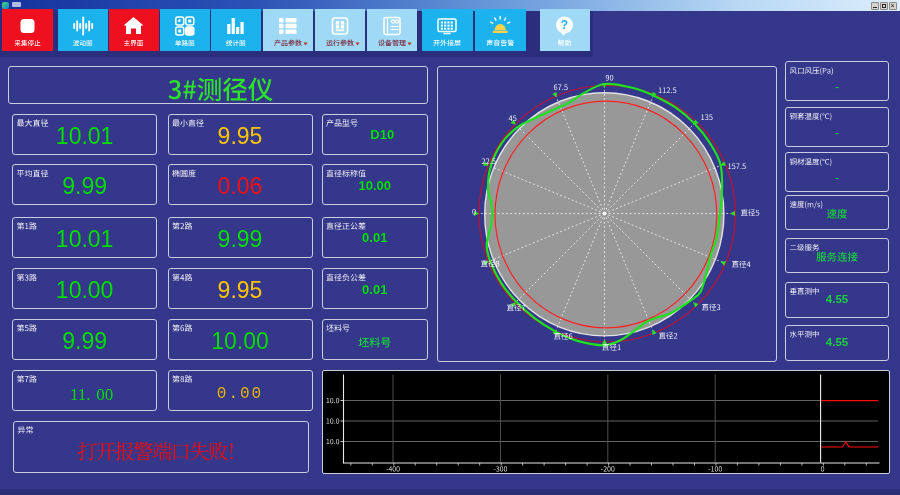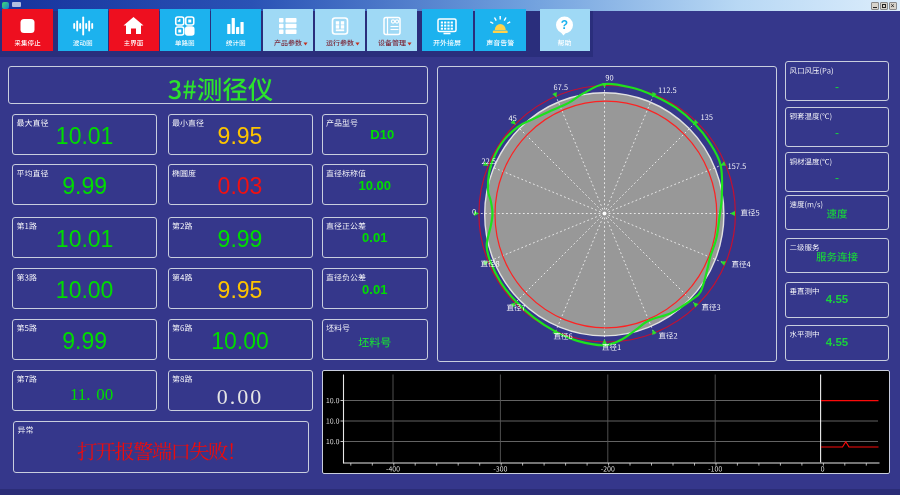--- a/index.html
+++ b/index.html
@@ -34,21 +34,21 @@
 <div class="box" style="left:8px;top:65.5px;width:420px;height:38px;"></div>
 <div class="box" style="left:12px;top:113.5px;width:145.3px;height:41px;"></div>
 <div class="val" style="left:12px;top:124.5px;width:145.3px;font-size:23px;line-height:1;color:#00dc00;">10.01</div>
 <div class="box" style="left:167.5px;top:113.5px;width:145px;height:41px;"></div>
 <div class="val" style="left:167.5px;top:124.5px;width:145px;font-size:23px;line-height:1;color:#fdc400;">9.95</div>
 <div class="box" style="left:321.5px;top:113.5px;width:106.5px;height:41px;"></div>
 <div class="val" style="left:321.5px;top:128.2px;width:106.5px;font-size:13px;font-weight:bold;line-height:1;color:#00dc00;padding-left:15px;">D10</div>
 <div class="box" style="left:12px;top:164px;width:145.3px;height:41px;"></div>
 <div class="val" style="left:12px;top:175px;width:145.3px;font-size:23px;line-height:1;color:#00dc00;">9.99</div>
 <div class="box" style="left:167.5px;top:164px;width:145px;height:41px;"></div>
-<div class="val" style="left:167.5px;top:175px;width:145px;font-size:23px;line-height:1;color:#f21111;">0.03</div>
+<div class="val" style="left:167.5px;top:175px;width:145px;font-size:23px;line-height:1;color:#f21111;">0.06</div>
 <div class="box" style="left:321.5px;top:164px;width:106.5px;height:41px;"></div>
 <div class="val" style="left:321.5px;top:178.7px;width:106.5px;font-size:13px;font-weight:bold;line-height:1;color:#00dc00;">10.00</div>
 <div class="box" style="left:12px;top:216.5px;width:145.3px;height:41px;"></div>
 <div class="val" style="left:12px;top:227.5px;width:145.3px;font-size:23px;line-height:1;color:#00dc00;">10.01</div>
 <div class="box" style="left:167.5px;top:216.5px;width:145px;height:41px;"></div>
 <div class="val" style="left:167.5px;top:227.5px;width:145px;font-size:23px;line-height:1;color:#00dc00;">9.99</div>
 <div class="box" style="left:321.5px;top:216.5px;width:106.5px;height:41px;"></div>
 <div class="val" style="left:321.5px;top:231.2px;width:106.5px;font-size:13px;font-weight:bold;line-height:1;color:#00dc00;">0.01</div>
 <div class="box" style="left:12px;top:268px;width:145.3px;height:41px;"></div>
 <div class="val" style="left:12px;top:279px;width:145.3px;font-size:23px;line-height:1;color:#00dc00;">10.00</div>
@@ -57,21 +57,21 @@
 <div class="box" style="left:321.5px;top:268px;width:106.5px;height:41px;"></div>
 <div class="val" style="left:321.5px;top:282.7px;width:106.5px;font-size:13px;font-weight:bold;line-height:1;color:#00dc00;">0.01</div>
 <div class="box" style="left:12px;top:318.5px;width:145.3px;height:41px;"></div>
 <div class="val" style="left:12px;top:329.5px;width:145.3px;font-size:23px;line-height:1;color:#00dc00;">9.99</div>
 <div class="box" style="left:167.5px;top:318.5px;width:145px;height:41px;"></div>
 <div class="val" style="left:167.5px;top:329.5px;width:145px;font-size:23px;line-height:1;color:#00dc00;">10.00</div>
 <div class="box" style="left:321.5px;top:318.5px;width:106.5px;height:41px;"></div>
 <div class="box" style="left:12px;top:369.5px;width:145.3px;height:41px;"></div>
 <div class="val" style="left:19px;top:385.7px;width:145.3px;font-size:17px;line-height:1;color:#00dc00;font-family:'Liberation Serif',serif;">11. 00</div>
 <div class="box" style="left:167.5px;top:369.5px;width:145px;height:41px;"></div>
-<div class="val" style="left:167.5px;top:385.7px;width:145px;font-size:22px;line-height:1;color:#e5e5e5;font-family:Liberation Serif, serif;letter-spacing:2px;">0.00</div>
+<div class="val" style="left:167.5px;top:385.7px;width:145px;font-size:16px;line-height:1;color:#eab308;font-family:Liberation Mono, monospace;letter-spacing:2px;">0.00</div>
 <div class="box" style="left:13px;top:420.5px;width:296px;height:52.5px;"></div>
 <div class="box" style="left:437px;top:65.5px;width:340px;height:296.5px;"></div>
 <div class="box" style="left:322px;top:369.5px;width:568px;height:104.5px;background:#000;border-radius:2px;"></div>
 <div class="box" style="left:785px;top:61px;width:104px;height:40px;"></div>
 <div class="val" style="left:785px;top:81px;width:104px;font-size:12px;line-height:1;color:#19d23c;">-</div>
 <div class="box" style="left:785px;top:106.5px;width:104px;height:40px;"></div>
 <div class="val" style="left:785px;top:126.5px;width:104px;font-size:12px;line-height:1;color:#19d23c;">-</div>
 <div class="box" style="left:785px;top:152px;width:104px;height:40px;"></div>
 <div class="val" style="left:785px;top:172px;width:104px;font-size:12px;line-height:1;color:#19d23c;">-</div>
 <div class="box" style="left:785px;top:194.7px;width:104px;height:35px;"></div>

